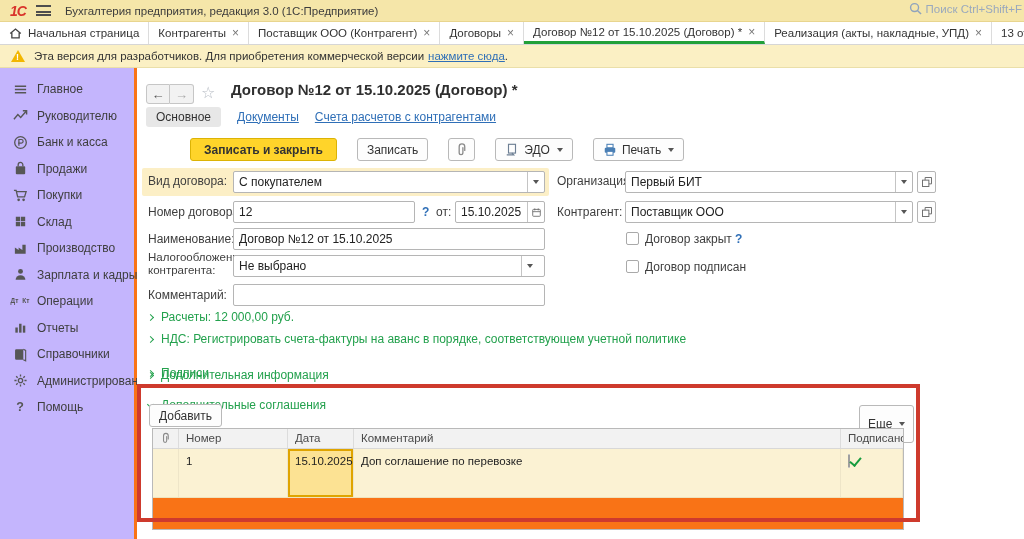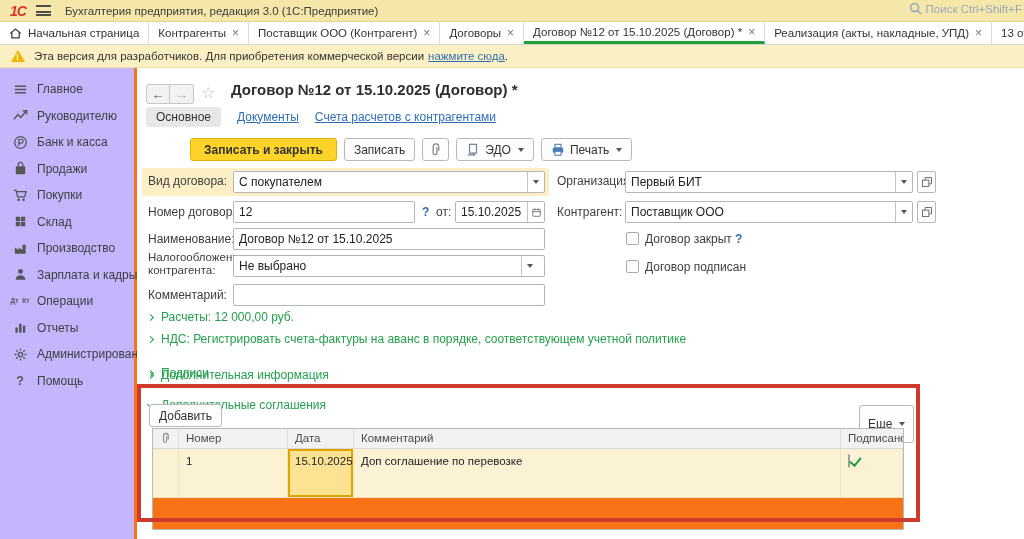--- a/index.html
+++ b/index.html
@@ -53,21 +53,21 @@
     align-items:center; justify-content:center; font-size:13px; color:#555; cursor:pointer; }
   .navbtn:first-child { border-radius:3px 0 0 3px; }
   .navbtn:last-child { border-radius:0 3px 3px 0; border-left:none; color:#aaa; }
   .star { position:absolute; left:64px; top:15px; font-size:16px; color:#b9bec6; cursor:pointer; }
   .page-title { position:absolute; left:94px; top:13px; font-size:15px; font-weight:bold; color:#2f2f2f; }
 
   .formtabs { position:absolute; left:9px; top:38px; display:flex; align-items:center; gap:16px; height:21px; }
   .chip { background:#e7e7e7; border-radius:3px; padding:3px 10px; font-size:12px; color:#333; cursor:pointer; }
   .flink { color:#2f6fb7; text-decoration:underline; font-size:12px; cursor:pointer; }
 
-  .toolbar { position:absolute; left:13px; top:70px; display:flex; gap:7px; align-items:center;padding-left:40px; }
+  .toolbar { position:absolute; left:13px; top:70px; display:flex; gap:20px; align-items:center;padding-left:40px; }
   .btn { height:23px; background:#fdfdfd; border:1px solid #b9b9b9; border-radius:3px; display:flex;
     align-items:center; gap:5px; padding:0 9px; font-size:12px; color:#333; cursor:pointer; }
   .btn-primary { background:#ffd42a; border-color:#dcb305; font-weight:bold; padding:0 13px; }
   .arr { width:0; height:0; border-left:3.5px solid transparent; border-right:3.5px solid transparent;
     border-top:4px solid #555; margin-left:2px; }
 
   .lbl { position:absolute; font-size:12px; color:#3e3e3e; }
   .field { position:absolute; height:22px; background:#fff; border:1px solid #b5b5b5; border-radius:2px;
     font-size:12px; color:#222; line-height:20px; padding-left:5px; display:flex; align-items:center; }
   .field .val { flex:1; }
@@ -247,20 +247,29 @@
             <rect x="2.5" y="8" width="2.6" height="5.5" fill="#565656"></rect>
             <rect x="6.5" y="4" width="2.6" height="9.5" fill="#565656"></rect>
             <rect x="10.5" y="6" width="2.6" height="7.5" fill="#565656"></rect>
           </svg>
         </span>
         <span>Отчеты</span>
       </div>
     <div class="side-item">
         <span class="si">
           <svg width="15" height="15" viewBox="0 0 16 16">
+            <path d="M3.5 2.5h7.5v11H3.5a1.3 1.3 0 01-1.3-1.3V3.8a1.3 1.3 0 011.3-1.3z" fill="#565656"></path>
+            <path d="M11 2.5l2.5 1.2v11L11 13.5" fill="none" stroke="#565656" stroke-width="1.2"></path>
+          </svg>
+        </span>
+        <span>Справочники</span>
+      </div>
+    <div class="side-item">
+        <span class="si">
+          <svg width="15" height="15" viewBox="0 0 16 16">
             <circle cx="8" cy="8" r="2.3" fill="none" stroke="#565656" stroke-width="1.4"></circle>
             <path d="M8 1.5v2.3M8 12.2v2.3M1.5 8h2.3M12.2 8h2.3M3.4 3.4l1.6 1.6M11 11l1.6 1.6M12.6 3.4L11 5M5 11l-1.6 1.6" stroke="#565656" stroke-width="1.4"></path>
           </svg>
         </span>
         <span>Администрирование</span>
       </div>
     <div class="side-item">
         <span class="si icon-help">?</span>
         <span>Помощь</span>
       </div>

